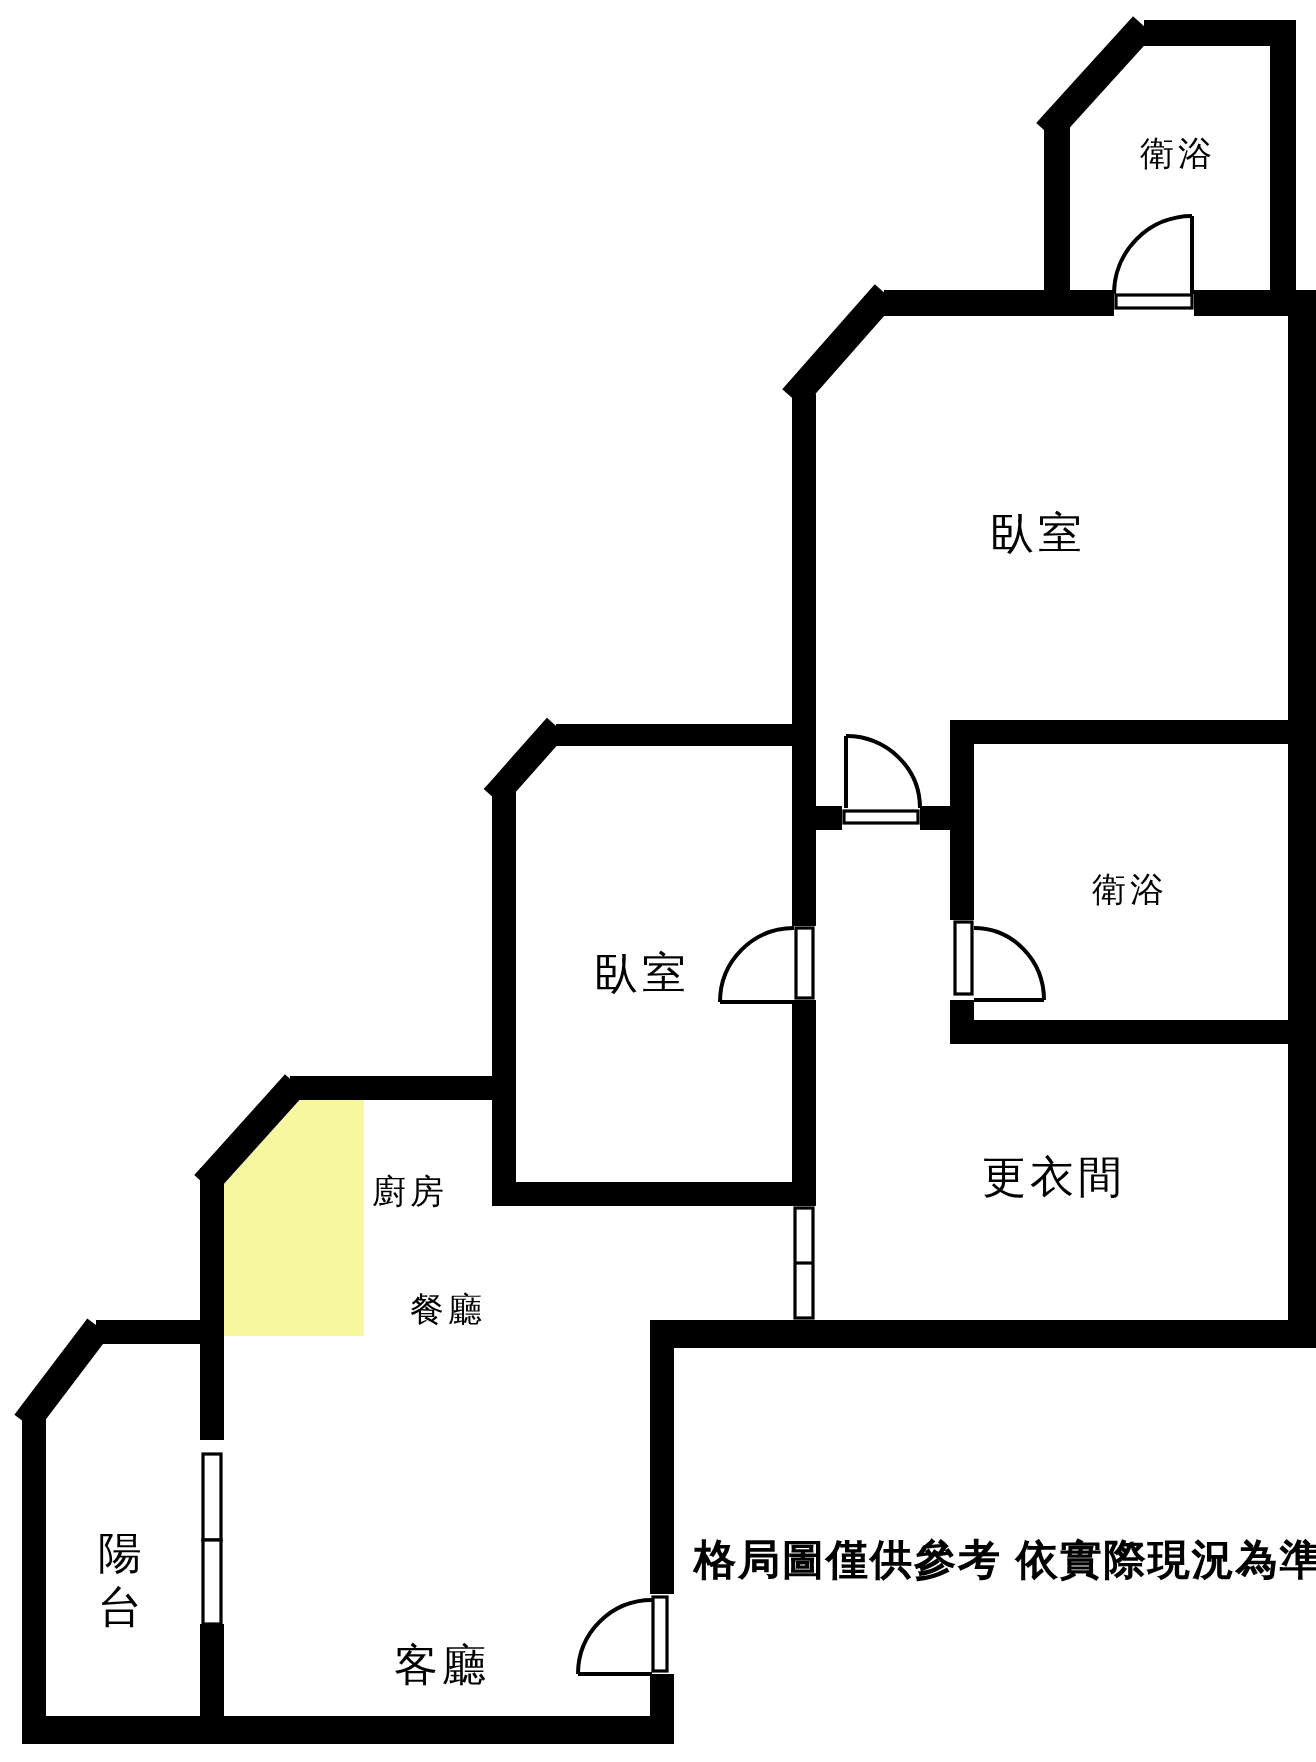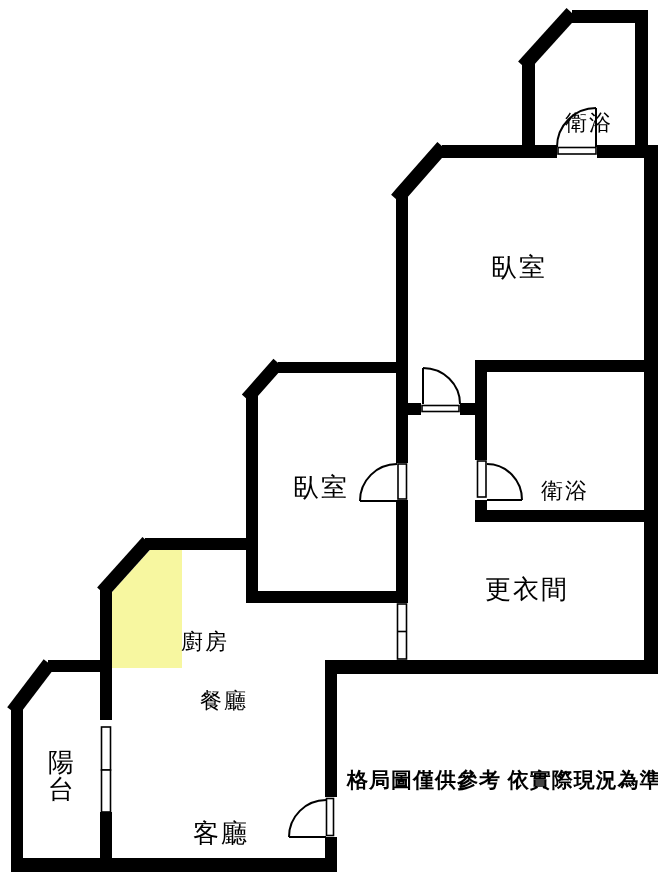--- a/index.html
+++ b/index.html
@@ -8,33 +8,34 @@
     width:658px;height:881px;
     background:#ffffff;
     font-family:"Liberation Sans","DejaVu Sans",sans-serif;
     overflow:hidden;
   }
   #plan-svg{position:absolute;left:0;top:0;}
   .room-label{
     position:absolute;
     transform:translate(-50%,-50%);
     color:#000;
-    font-size:26px;
+    font-size:22px;
     font-weight:500;
     letter-spacing:2px;
     white-space:nowrap;
     line-height:1;
   }
-  .room-label.small{font-size:22px;margin-top:46px;}
+  .room-label.small{font-size:17px;}
   .room-label.vertical{
     white-space:normal;
     width:24px;
     letter-spacing:0;
     line-height:27px;
     text-align:center;
+    margin-top:14px;
   }
   .disclaimer{
     position:absolute;
     left:347px;
     top:780px;
     transform:translateY(-50%);
     color:#000;
     font-size:21px;
     font-weight:600;
     letter-spacing:1px;

